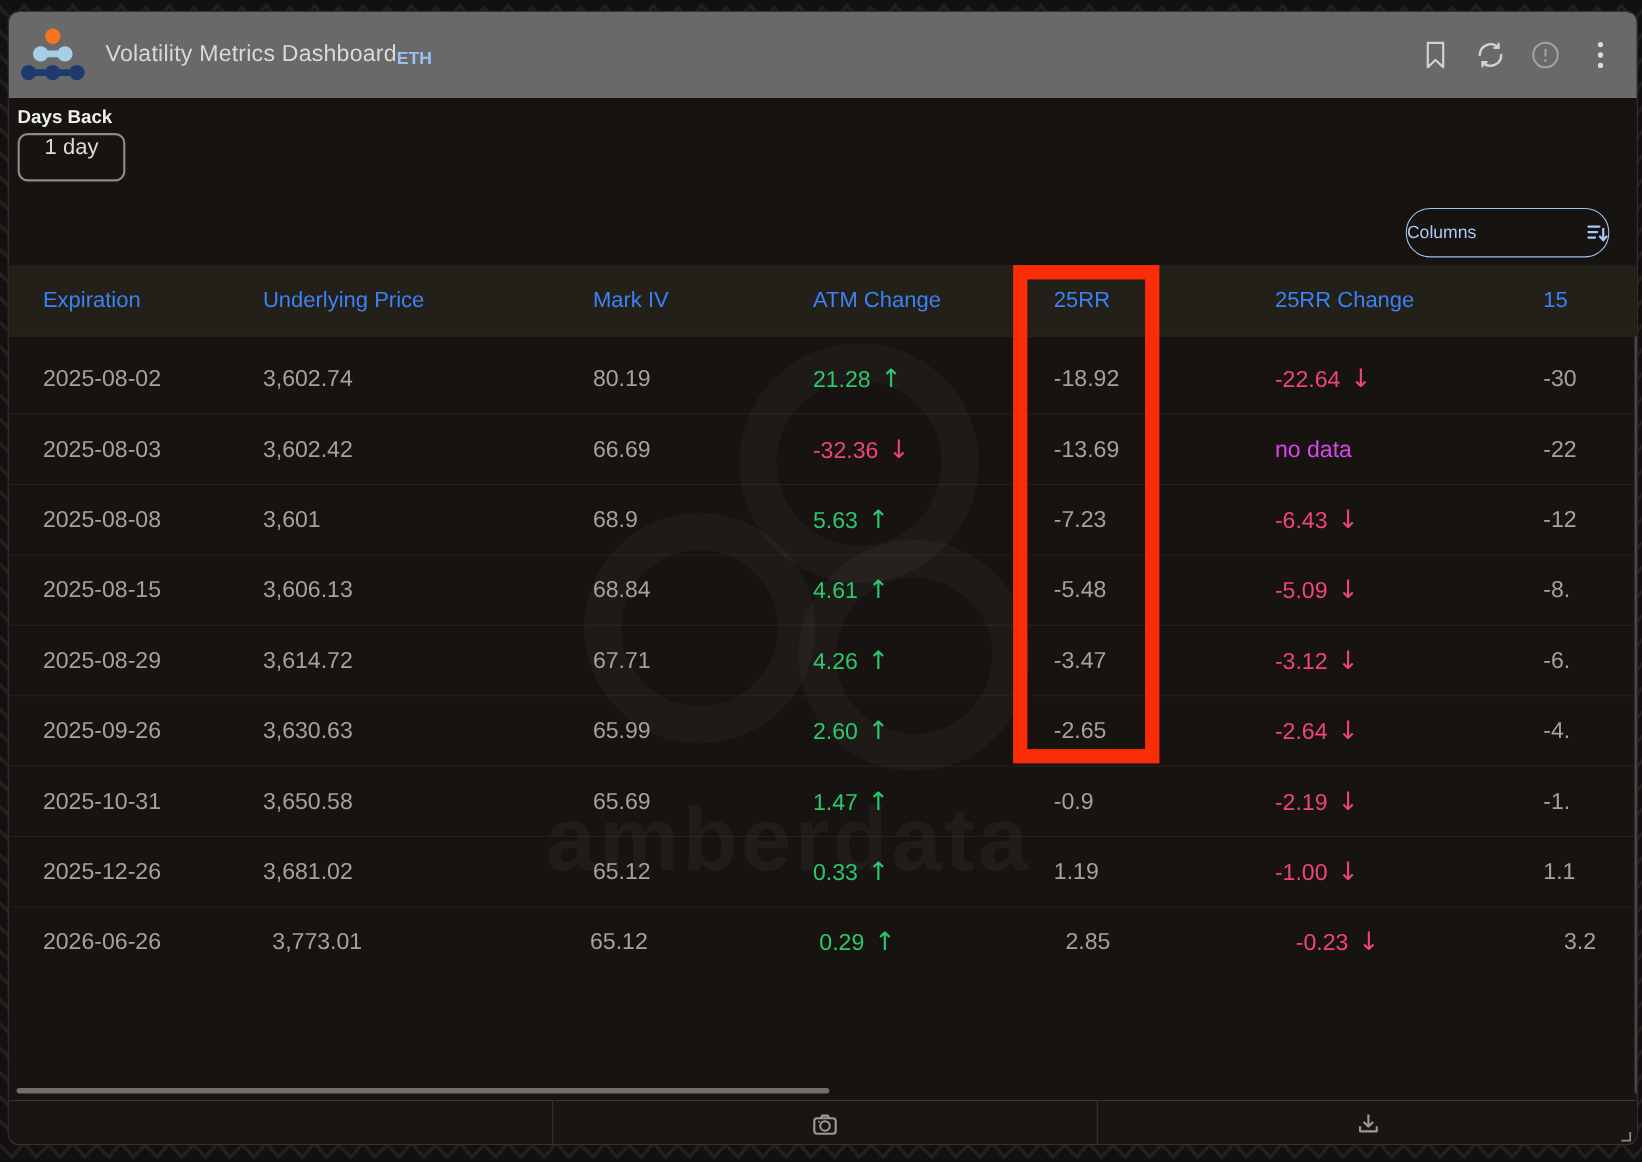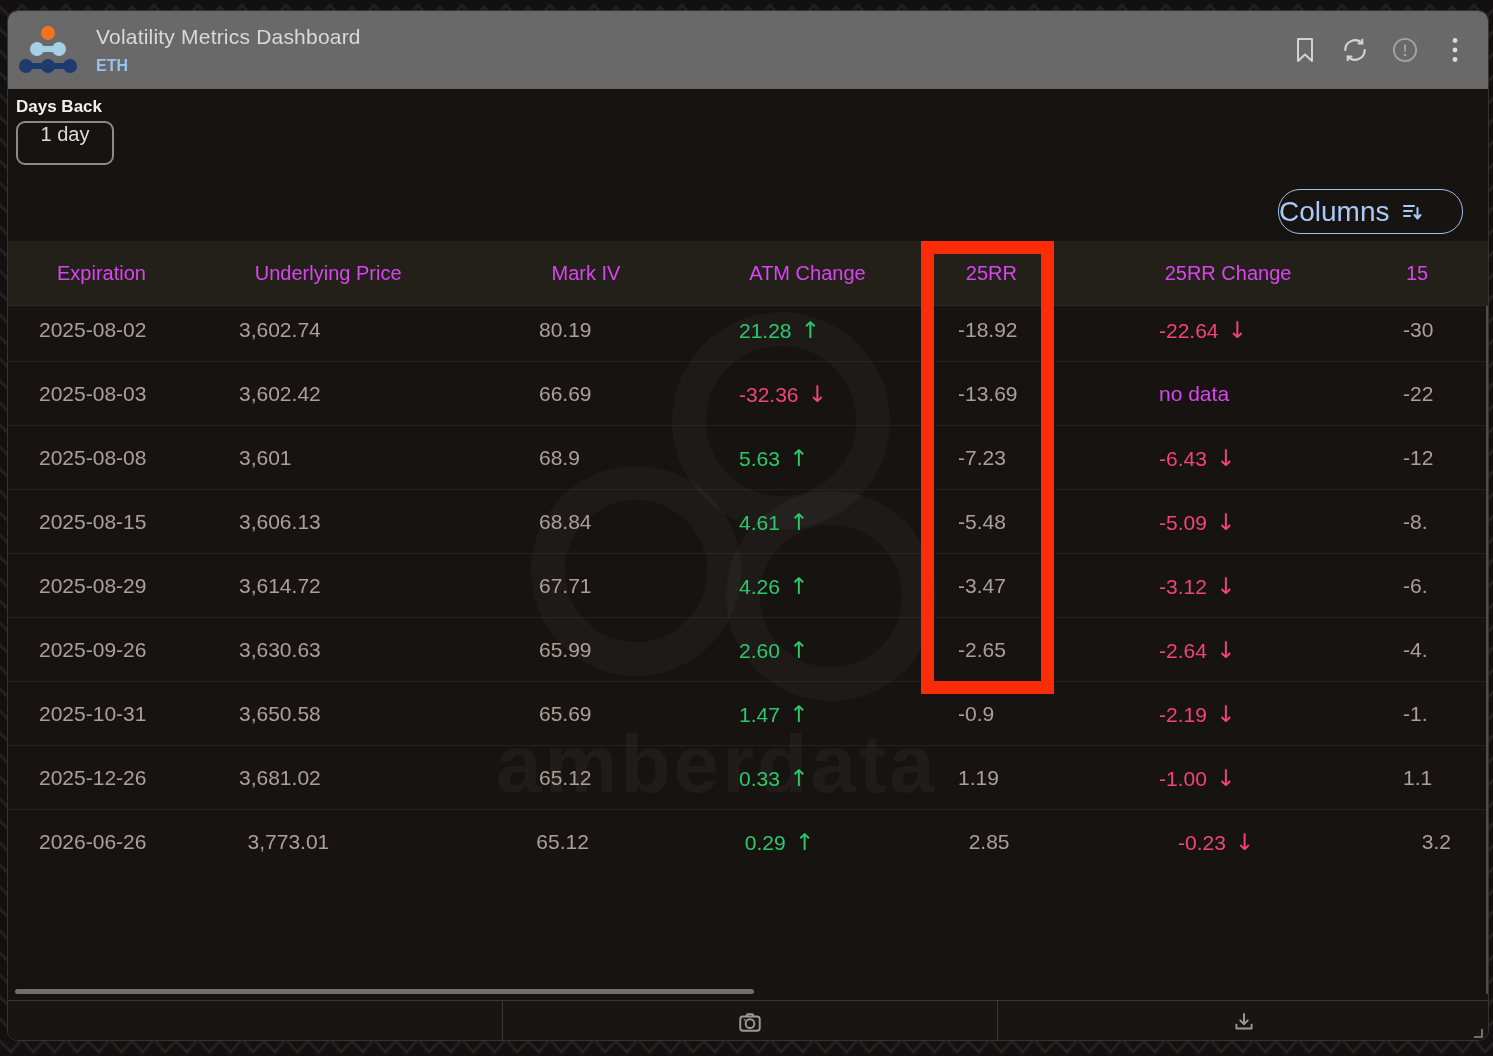--- a/index.html
+++ b/index.html
@@ -8,41 +8,41 @@
   #screen { position:relative; width:1493px; height:1056px; }
   .bg-svg { position:absolute; left:0; top:0; z-index:0; }
 
   .card { position:absolute; left:7px; top:10px; width:1482px; height:1031px;
     background:#171310; border:1px solid #37322e; border-radius:10px; z-index:1; overflow:hidden; }
 
   
   .hdr { position:absolute; left:0; top:0; width:100%; height:78px; background:#696969;
     border-radius:9px 9px 0 0; display:flex; align-items:center; }
   .logo { margin-left:8px; flex:0 0 auto; }
-  .titles { margin-left:16px; display:flex; flex-direction:column; }
+  .titles { margin-left:16px; display:flex; flex-direction:row; }
   .title { font-size:21px; color:#d9d9d9; font-weight:500; letter-spacing:.2px; }
   .subtitle { font-size:16px; color:#9ac1f2; font-weight:600; margin-top:8px; }
   .hdr-icons { margin-left:auto; margin-right:20px; display:flex; align-items:center; gap:24px; }
   .hicon { width:26px; height:26px; display:flex; align-items:center; justify-content:center; cursor:pointer; }
   .hicon.dim { opacity:.55; }
 
   
   .days-label { position:absolute; left:8px; top:86px; font-size:17px; font-weight:bold; color:#f0f0f0; }
   .days-btn { position:absolute; left:8px; top:110px; width:98px; height:44px;
     border:2px solid #8b8b8b; border-radius:9px; color:#dcdcdc; font-size:20px;
     display:flex; justify-content:center; background:transparent; cursor:pointer; }
   .columns-btn { position:absolute; left:1270px; top:178px; width:185px; height:45px;
-    border:1.5px solid #9cc0f0; border-radius:22px; color:#a9c9f8; font-size:28px;
-    display:flex; align-items:center; justify-content:flex-start; gap:13px; background:transparent; cursor:pointer; }
+    border:1.5px solid #9cc0f0; border-radius:22px; color:#a9c9f8; font-size:16px;
+    display:flex; align-items:center; justify-content:space-between; gap:13px; background:transparent; cursor:pointer; }
 
   
   .thead { position:absolute; left:0; top:230px; width:1482px; height:65px; background:#232019;
-    display:flex; align-items:center; padding-left:49px; color:#d946ef; font-size:20px;
+    display:flex; align-items:center; padding-left:31px; color:#3b82f6; font-size:20px;
     border-bottom:1px solid #2c2824; z-index:3; }
-  .tbody { position:absolute; left:0; top:287px; width:1482px; z-index:3; }
+  .tbody { position:absolute; left:0; top:302px; width:1482px; z-index:3; }
   .tr { display:flex; align-items:center; height:64px; padding-left:31px;
     border-bottom:1px solid rgba(255,255,255,0.05); color:#a8a19a; font-size:21px; }
   .tr:last-child { border-bottom:none;gap:48px; }
   .c1{width:200px}.c2{width:300px}.c3{width:200px}.c4{width:219px}.c5{width:201px}
   .c6{width:244px}.c7{width:85px;overflow:hidden;white-space:nowrap}
   .pos { color:#2bc96d; }
   .neg { color:#f2437d; }
   .muted { color:#d946ef; }
   .arrow { margin-left:9px; font-size:23px; font-family:"DejaVu Sans",sans-serif; }
 

